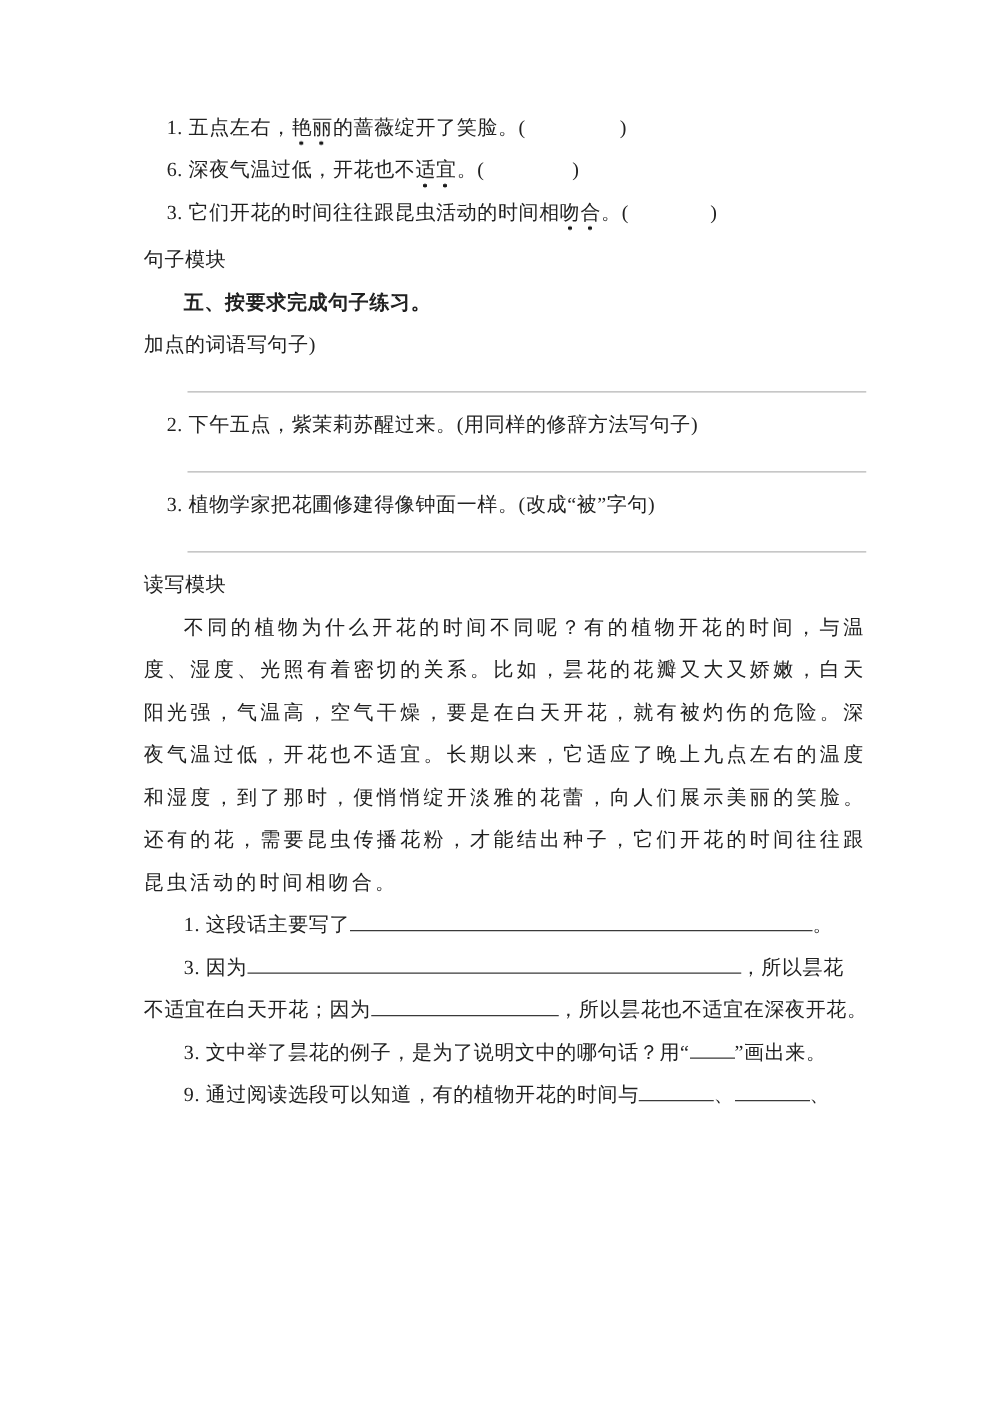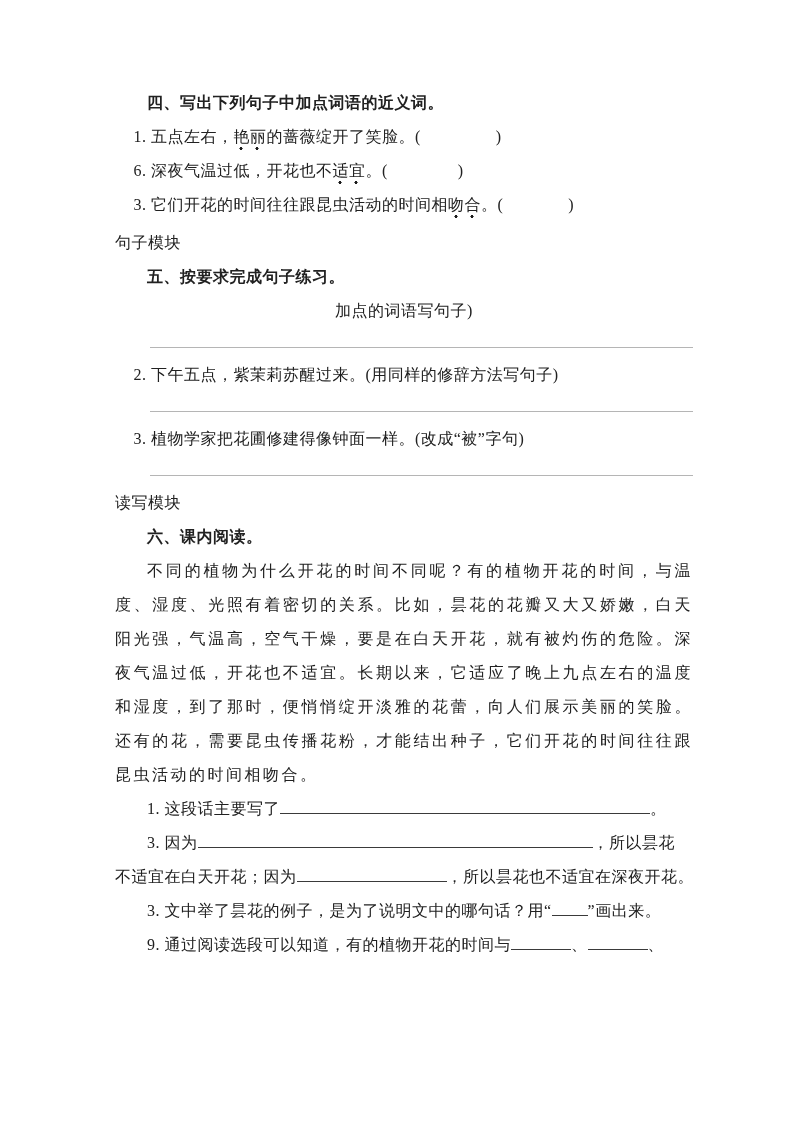--- a/index.html
+++ b/index.html
@@ -14,21 +14,21 @@
     font-size: 16px;
     line-height: 34px;
     letter-spacing: 0.5px;
     color: #212121;
     overflow: hidden;
   }
   .heading { font-weight: bold; text-indent: 2em; white-space: nowrap; }
   .module-label { font-weight: normal; margin-top: 4px; white-space: nowrap; }
   .item { text-indent: 1.15em; white-space: nowrap; }
   .indent2 { text-indent: 2em; }
-  .noindent { text-indent: 0; text-align: center; }
+  .noindent { text-indent: 0; }
   .passage {
     text-indent: 2em;
     text-align: justify;
     letter-spacing: 2.5px;
     white-space: normal;
   }
   .answer-line {
     height: 20px;
     margin: 0 0 10px 35px;
     border-bottom: 1px solid #b5b5b5;
@@ -47,42 +47,40 @@
     background-position: left bottom;
     padding-bottom: 7px;
   }
 </style>
 </head>
 <body>
 
 <div class="page">
 
   <div>
-    <div class="heading">四、写出下列句子中加点词语的近义词。</div>
     <div class="item"><span>1. 五点左右，</span><span class="em-dot">艳丽</span><span>的蔷薇绽开了笑脸。(</span><span class="gap" style="width: 75px;"></span><span>)</span></div>
     <div class="item"><span>6. 深夜气温过低，开花也不</span><span class="em-dot">适宜</span><span>。(</span><span class="gap" style="width: 70px;"></span><span>)</span></div>
     <div class="item"><span>3. 它们开花的时间往往跟昆虫活动的时间相</span><span class="em-dot">吻合</span><span>。(</span><span class="gap" style="width: 65px;"></span><span>)</span></div>
   </div>
 
   <div class="module-label">句子模块</div>
 
   <div>
     <div class="heading">五、按要求完成句子练习。</div>
     <div class="item noindent"><span>加点的词语写句子)</span></div>
     <div class="answer-line"></div>
     <div class="item"><span>2. 下午五点，紫茉莉苏醒过来。(用同样的修辞方法写句子)</span></div>
     <div class="answer-line"></div>
     <div class="item"><span>3. 植物学家把花圃修建得像钟面一样。(改成“被”字句)</span></div>
     <div class="answer-line"></div>
   </div>
 
   <div class="module-label">读写模块</div>
 
   <div>
-    <div class="heading">六、课内阅读。</div>
     <div class="passage">不同的植物为什么开花的时间不同呢？有的植物开花的时间，与温度、湿度、光照有着密切的关系。比如，昙花的花瓣又大又娇嫩，白天阳光强，气温高，空气干燥，要是在白天开花，就有被灼伤的危险。深夜气温过低，开花也不适宜。长期以来，它适应了晚上九点左右的温度和湿度，到了那时，便悄悄绽开淡雅的花蕾，向人们展示美丽的笑脸。还有的花，需要昆虫传播花粉，才能结出种子，它们开花的时间往往跟昆虫活动的时间相吻合。</div>
     <div class="item indent2"><span>1. 这段话主要写了</span><span class="blank" style="width: 370px;"></span><span>。</span></div>
     <div class="item indent2"><span>3. 因为</span><span class="blank" style="width: 395px;"></span><span>，所以昙花</span></div>
     <div class="item noindent"><span>不适宜在白天开花；因为</span><span class="blank" style="width: 150px;"></span><span>，所以昙花也不适宜在深夜开花。</span></div>
     <div class="item indent2"><span>3. 文中举了昙花的例子，是为了说明文中的哪句话？用“</span><span class="blank" style="width: 36px;"></span><span>”画出来。</span></div>
     <div class="item indent2"><span>9. 通过阅读选段可以知道，有的植物开花的时间与</span><span class="blank" style="width: 60px;"></span><span>、</span><span class="blank" style="width: 60px;"></span><span>、</span></div>
   </div>
 
 </div>
 

